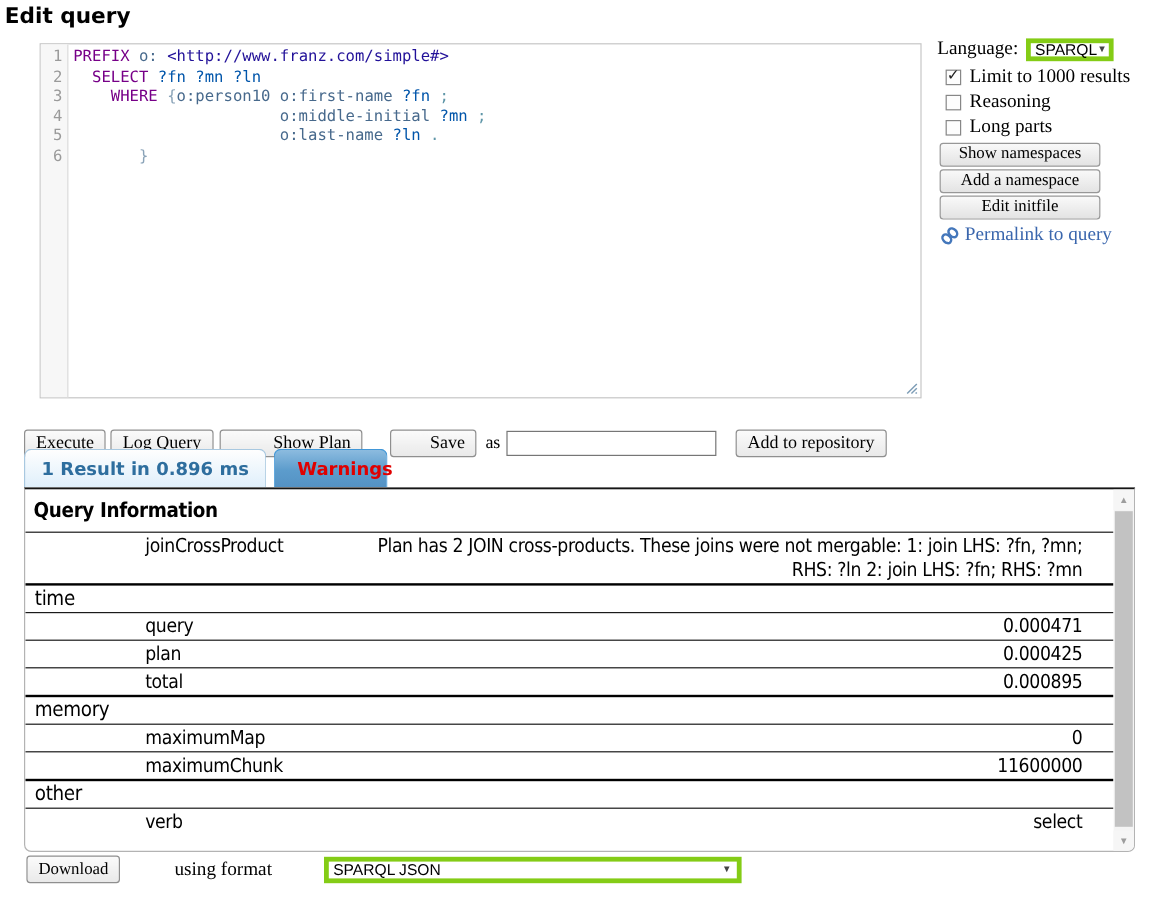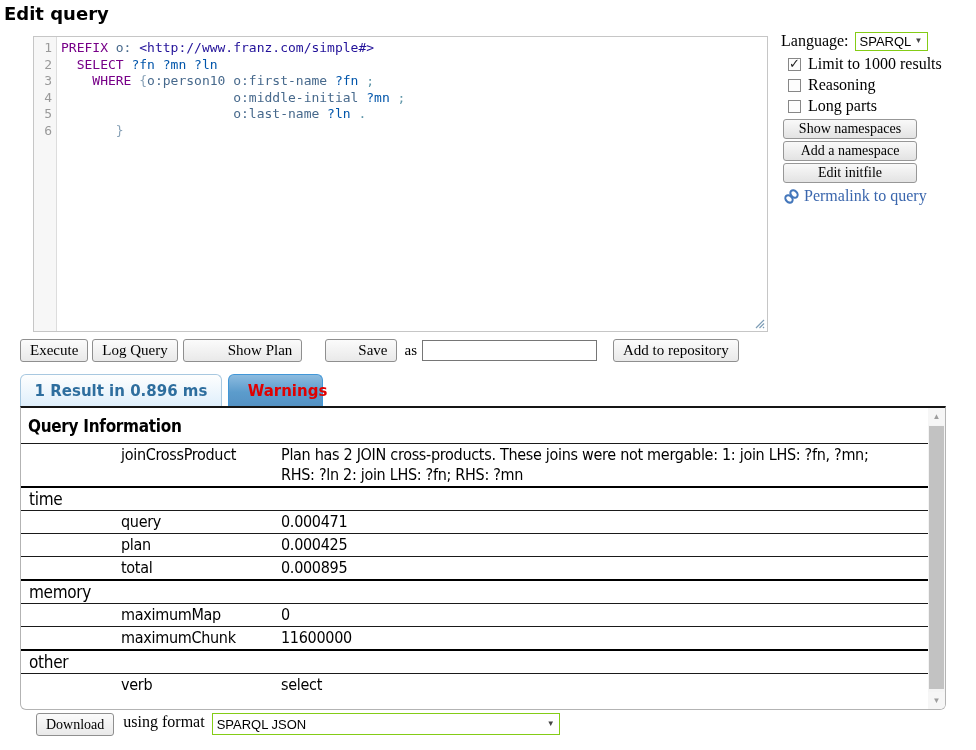--- a/index.html
+++ b/index.html
@@ -35,21 +35,21 @@
   .tok-pun { color:#5f96a8; }
   .resize-grip { position:absolute; right:2px; bottom:2px; width:12px; height:12px; cursor:nwse-resize; }
 
   
   .options {
     position:absolute; left:781px; top:31px; width:192px;
     font-family:"Liberation Serif", serif; font-size:16px;
   }
   .lang-row { display:flex; align-items:center; gap:6px; height:20px; }
   .select {
-    border:1px solid #84cc16; background:#fff; display:inline-flex;
+    border:4px solid #84cc16; background:#fff; display:inline-flex;
     align-items:center; justify-content:space-between;
     font:13px "Liberation Sans", sans-serif; padding:1px 4px; cursor:default;
   }
   .lang-select { width:73px; height:19px; }
   .sel-arrow { font-size:8px; color:#444; line-height:1; }
   .cb-row { display:flex; align-items:center; gap:7px; margin:5px 0 5px 7px; height:16px; }
   .cb-box { width:13px; height:13px; border:1px solid #878787; background:#fdfdfd; position:relative; flex:none; }
   .cb-box .check { position:absolute; left:0; top:-3px; font:bold 13px "DejaVu Sans", sans-serif; color:#222; }
   .options-buttons { margin-top:5px; }
   .side-btn {
@@ -57,21 +57,21 @@
     background:linear-gradient(#f9f9f9,#e3e3e3); border:1px solid #979797;
     border-radius:3px; font:14px "Liberation Serif", serif; color:#000; padding:0;
   }
   .permalink {
     display:flex; align-items:center; gap:4px; margin:4px 0 0 2px;
     color:#3a66ad; font-size:16px; text-decoration:none; cursor:pointer;
   }
 
   
   .toolbar {
-    position:absolute; left:20px; top:337px; height:26px;
+    position:absolute; left:20px; top:356px; height:26px;
     display:flex; align-items:center; font-size:15px;
   }
   .btn {
     background:linear-gradient(#fbfbfb,#e9e9e9); border:1px solid #8f8f8f;
     border-radius:3px; font:15px "Liberation Serif", serif; color:#000;
     padding:2px 9px; height:23px;
   }
   .btn-log { margin-left:4px; }
   .btn-plan { margin-left:5px;padding-left:44px; }
   .btn-save { margin-left:23px;padding-left:32px; }
@@ -105,30 +105,30 @@
   .panel-inner {
     position:absolute; left:0; top:0; right:17px; bottom:0; overflow:hidden;
     font-family:"DejaVu Sans","Liberation Sans",sans-serif; font-stretch:condensed;
     letter-spacing:-0.3px; color:#000000;
   }
   .qi-heading { font-size:17px; font-weight:bold; margin:8px 0 7px 7px; }
   .sec-row { border-top:2px solid #000; padding:1px 0 1px 8px; font-size:17px; line-height:20px; }
   .sec-row.first { border-top:none; }
   .data-row { border-top:1px solid #1a1a1a; display:flex; font-size:16px; line-height:20px; padding:1px 0; }
   .data-row .key { margin-left:100px; width:160px; flex:none; }
-  .data-row .val { flex:1; padding-right:26px; }
+  .data-row .val { flex:1; padding-right:26px;text-align:right; }
 
   
   .sbar { position:absolute; top:0; right:0; bottom:0; width:17px; background:#f4f4f4; }
   .sb-btn { position:absolute; left:0; right:0; height:17px; display:flex; align-items:center; justify-content:center; font-size:8px; color:#9d9d9d; background:#f6f6f6; }
   .sb-up { top:0; } .sb-down { bottom:0; }
   .sb-thumb { position:absolute; left:1px; right:1px; top:18px; bottom:20px; background:#c2c2c2; }
 
   
-  .downloadbar { position:absolute; left:36px; top:713px; display:flex; font-size:16px; }
+  .downloadbar { position:absolute; left:22px; top:713px; display:flex; align-items:center; font-size:16px;gap:36px; }
   .uf-label { margin-left:9px; }
   .format-select { margin-left:7px; width:348px; height:22px; }
 </style>
 </head>
 <body>
 
 <h1 class="page-title">Edit query</h1>
 
 <div class="editor">
   <div class="gutter">

